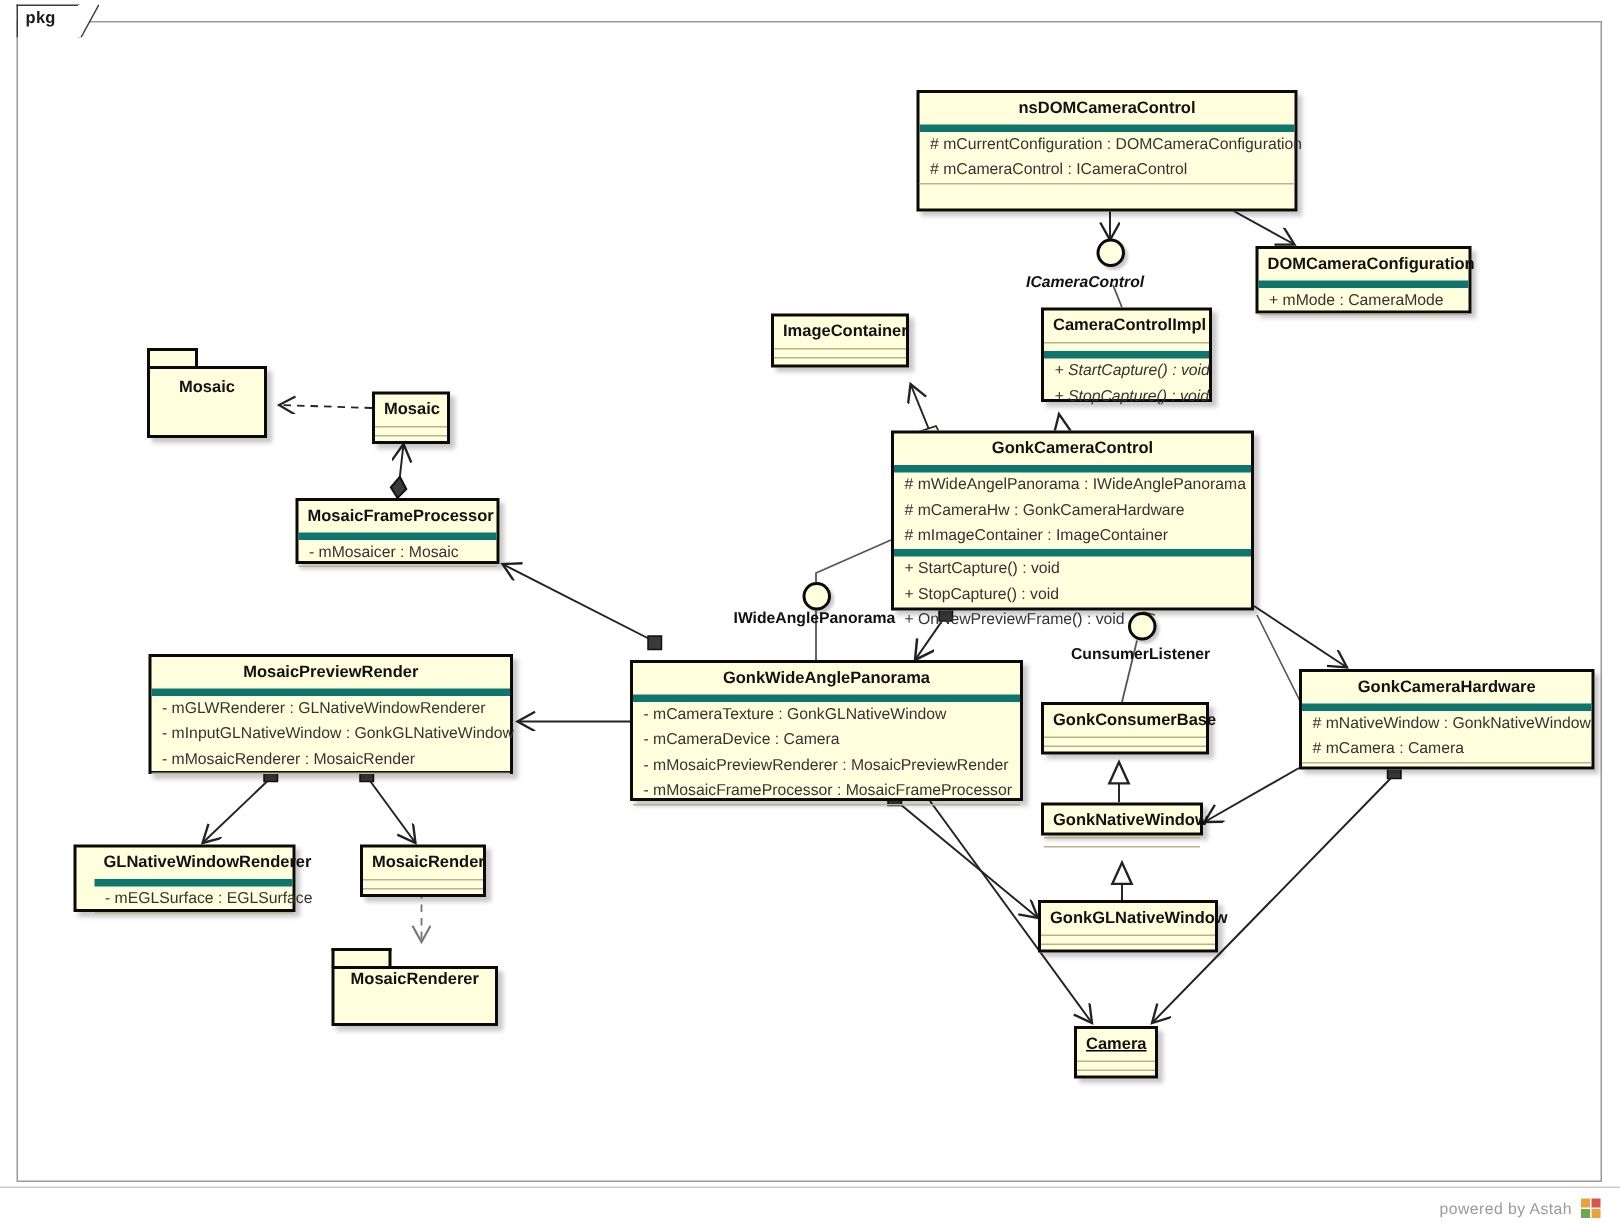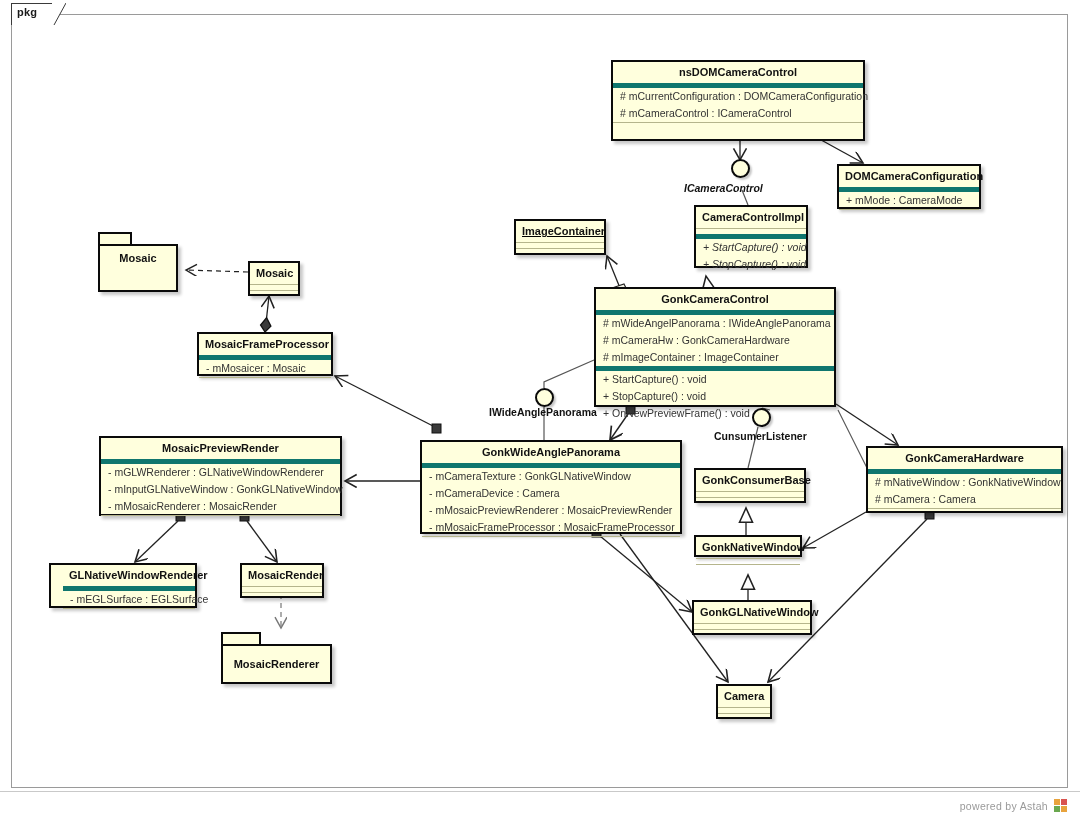--- a/index.html
+++ b/index.html
@@ -209,21 +209,21 @@
 
   <div class="cls" style="left:694px;top:205px;width:114px;height:63px;">
     <div class="nm">CameraControlImpl</div>
     <div class="sec thin" style="height:5px;"></div>
     <div class="sec">
       <div class="row ital">+ StartCapture() : void</div>
       <div class="row ital">+ StopCapture() : void</div>
     </div>
   </div>
 
-  <div class="cls" style="left:514px;top:219px;width:92px;height:36px;text-decoration:underline;">
+  <div class="cls" style="left:514px;top:209px;width:92px;height:36px;">
     <div class="nm">ImageContainer</div>
     <div class="sec thin" style="height:5px;"></div>
     <div class="sec thin" style="height:8px;"></div>
   </div>
 
   <div class="cls" style="left:594px;top:287px;width:242px;height:120px;">
     <div class="nm">GonkCameraControl</div>
     <div class="sec">
       <div class="row"># mWideAngelPanorama : IWideAnglePanorama</div>
       <div class="row"># mCameraHw : GonkCameraHardware</div>
@@ -290,21 +290,21 @@
 
   <div class="cls" style="left:240px;top:563px;width:84px;height:35px;">
     <div class="nm">MosaicRender</div>
     <div class="sec thin" style="height:5px;"></div>
     <div class="sec thin" style="height:7px;"></div>
   </div>
 
   <div class="pkgbox" style="left:221px;top:632px;width:111px;height:52px;">
     <div class="tab" style="width:40px;"></div>
     <div class="body"></div>
-    <div class="plabel" style="top:15px;margin-top:11px;">MosaicRenderer</div>
+    <div class="plabel" style="top:15px;">MosaicRenderer</div>
   </div>
 
   <div class="lolli" style="left:752px;top:408px;"></div>
   <div class="lolli-lbl" style="left:714px;top:430px;">CunsumerListener</div>
 
   <div class="cls" style="left:694px;top:468px;width:112px;height:35px;">
     <div class="nm">GonkConsumerBase</div>
     <div class="sec thin" style="height:5px;"></div>
     <div class="sec thin" style="height:7px;"></div>
   </div>
@@ -323,21 +323,21 @@
 
   <div class="cls" style="left:866px;top:446px;width:197px;height:67px;">
     <div class="nm">GonkCameraHardware</div>
     <div class="sec">
       <div class="row"># mNativeWindow : GonkNativeWindow</div>
       <div class="row"># mCamera : Camera</div>
     </div>
     <div class="sec thin" style="height:7px;"></div>
   </div>
 
-  <div class="cls" style="left:716px;top:684px;width:56px;height:35px;">
+  <div class="cls" style="left:716px;top:684px;width:56px;height:35px;text-decoration:underline;">
     <div class="nm">Camera</div>
     <div class="sec thin" style="height:5px;"></div>
     <div class="sec thin" style="height:7px;"></div>
   </div>
 
   <div id="footer"></div>
   <div id="brand">powered by Astah</div>
   <div id="brand-mark">
     <i style="left:0;top:0;background:#e8a33d;"></i>
     <i style="left:7px;top:0;background:#d9534f;"></i>

